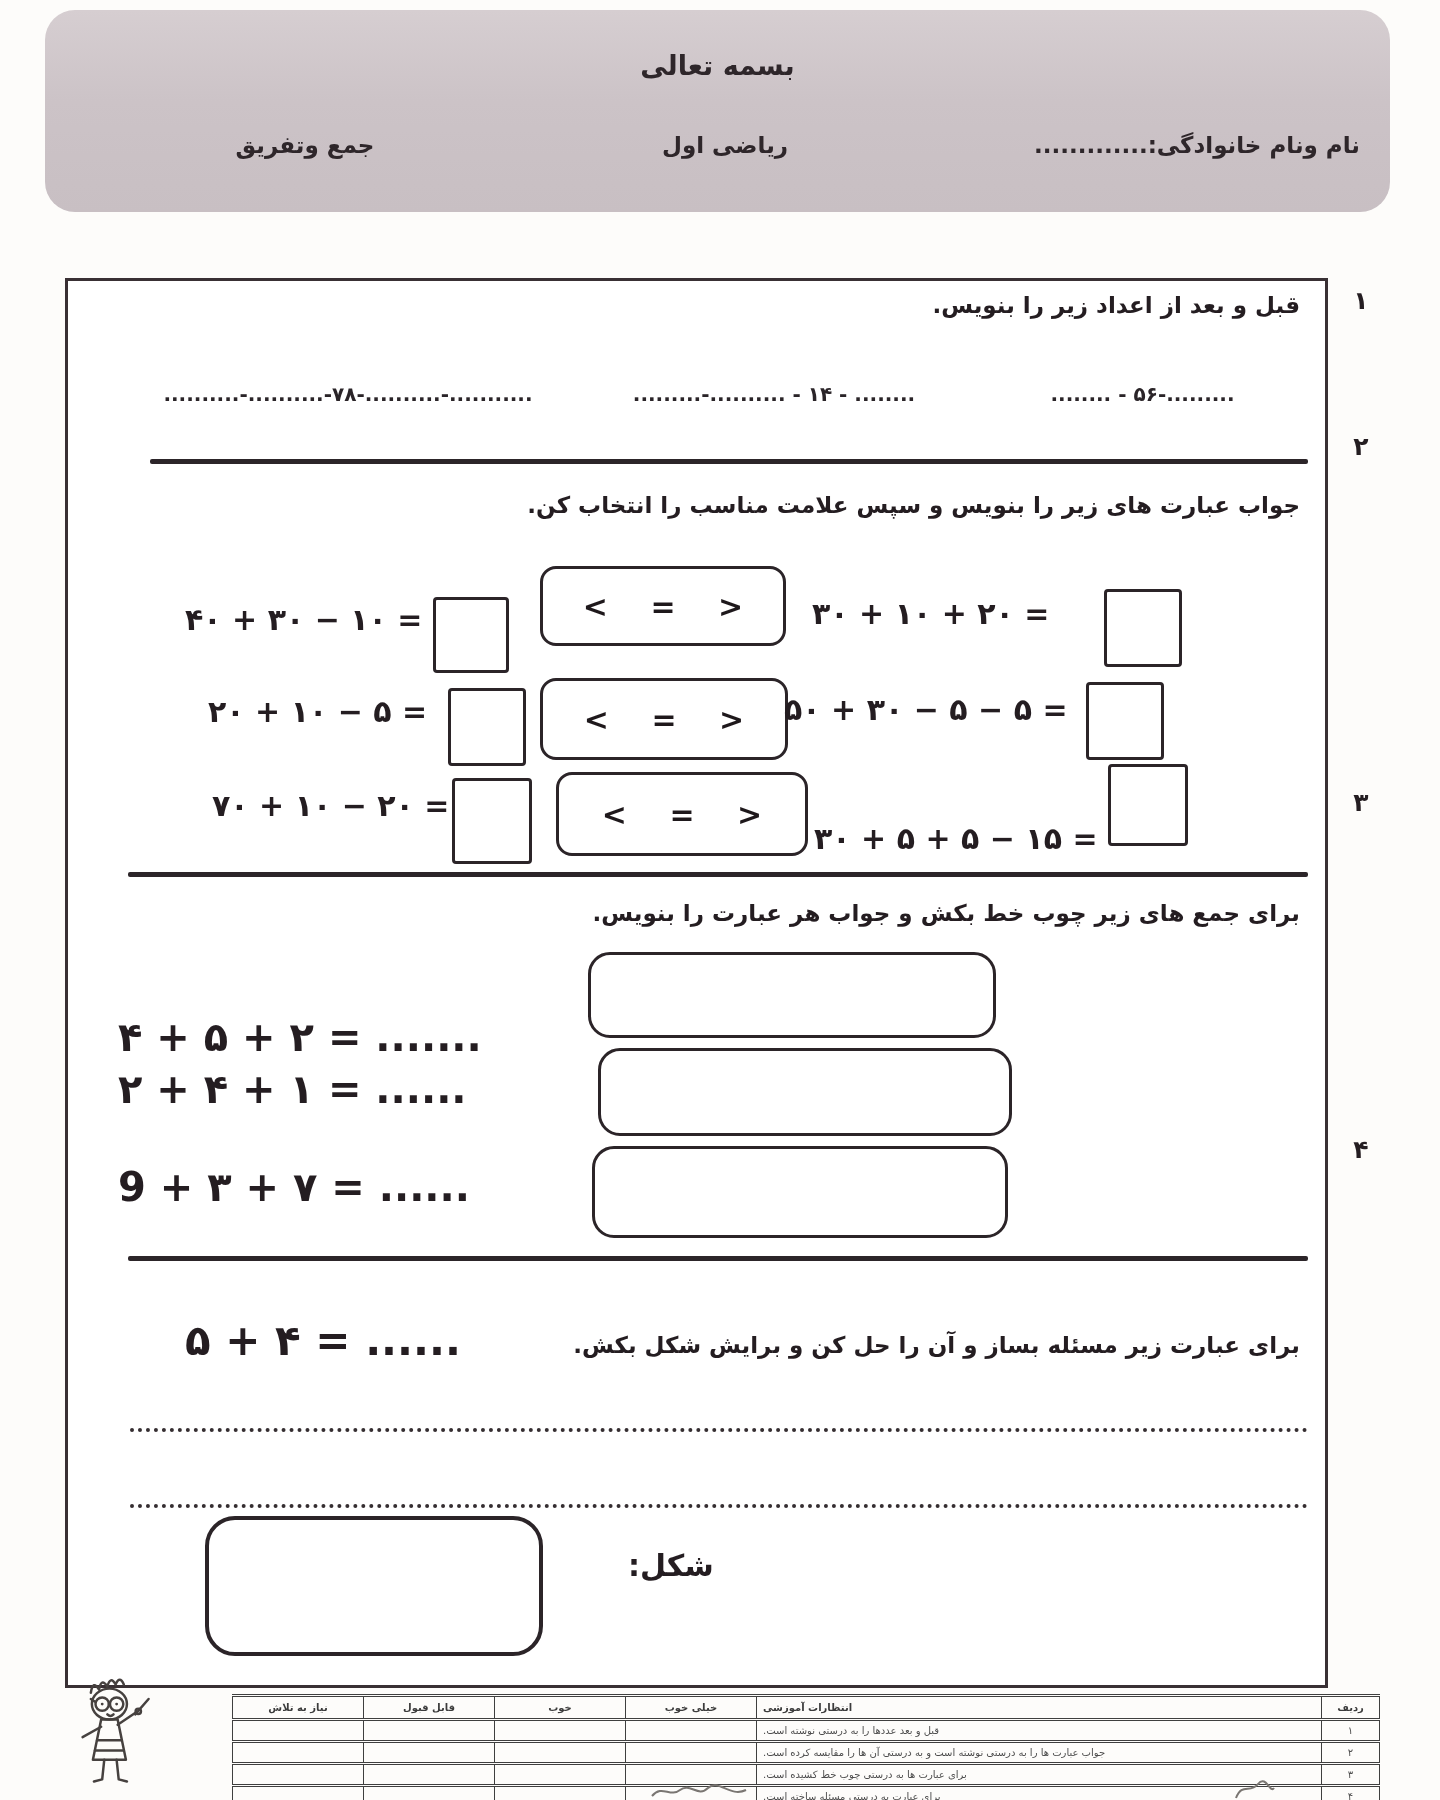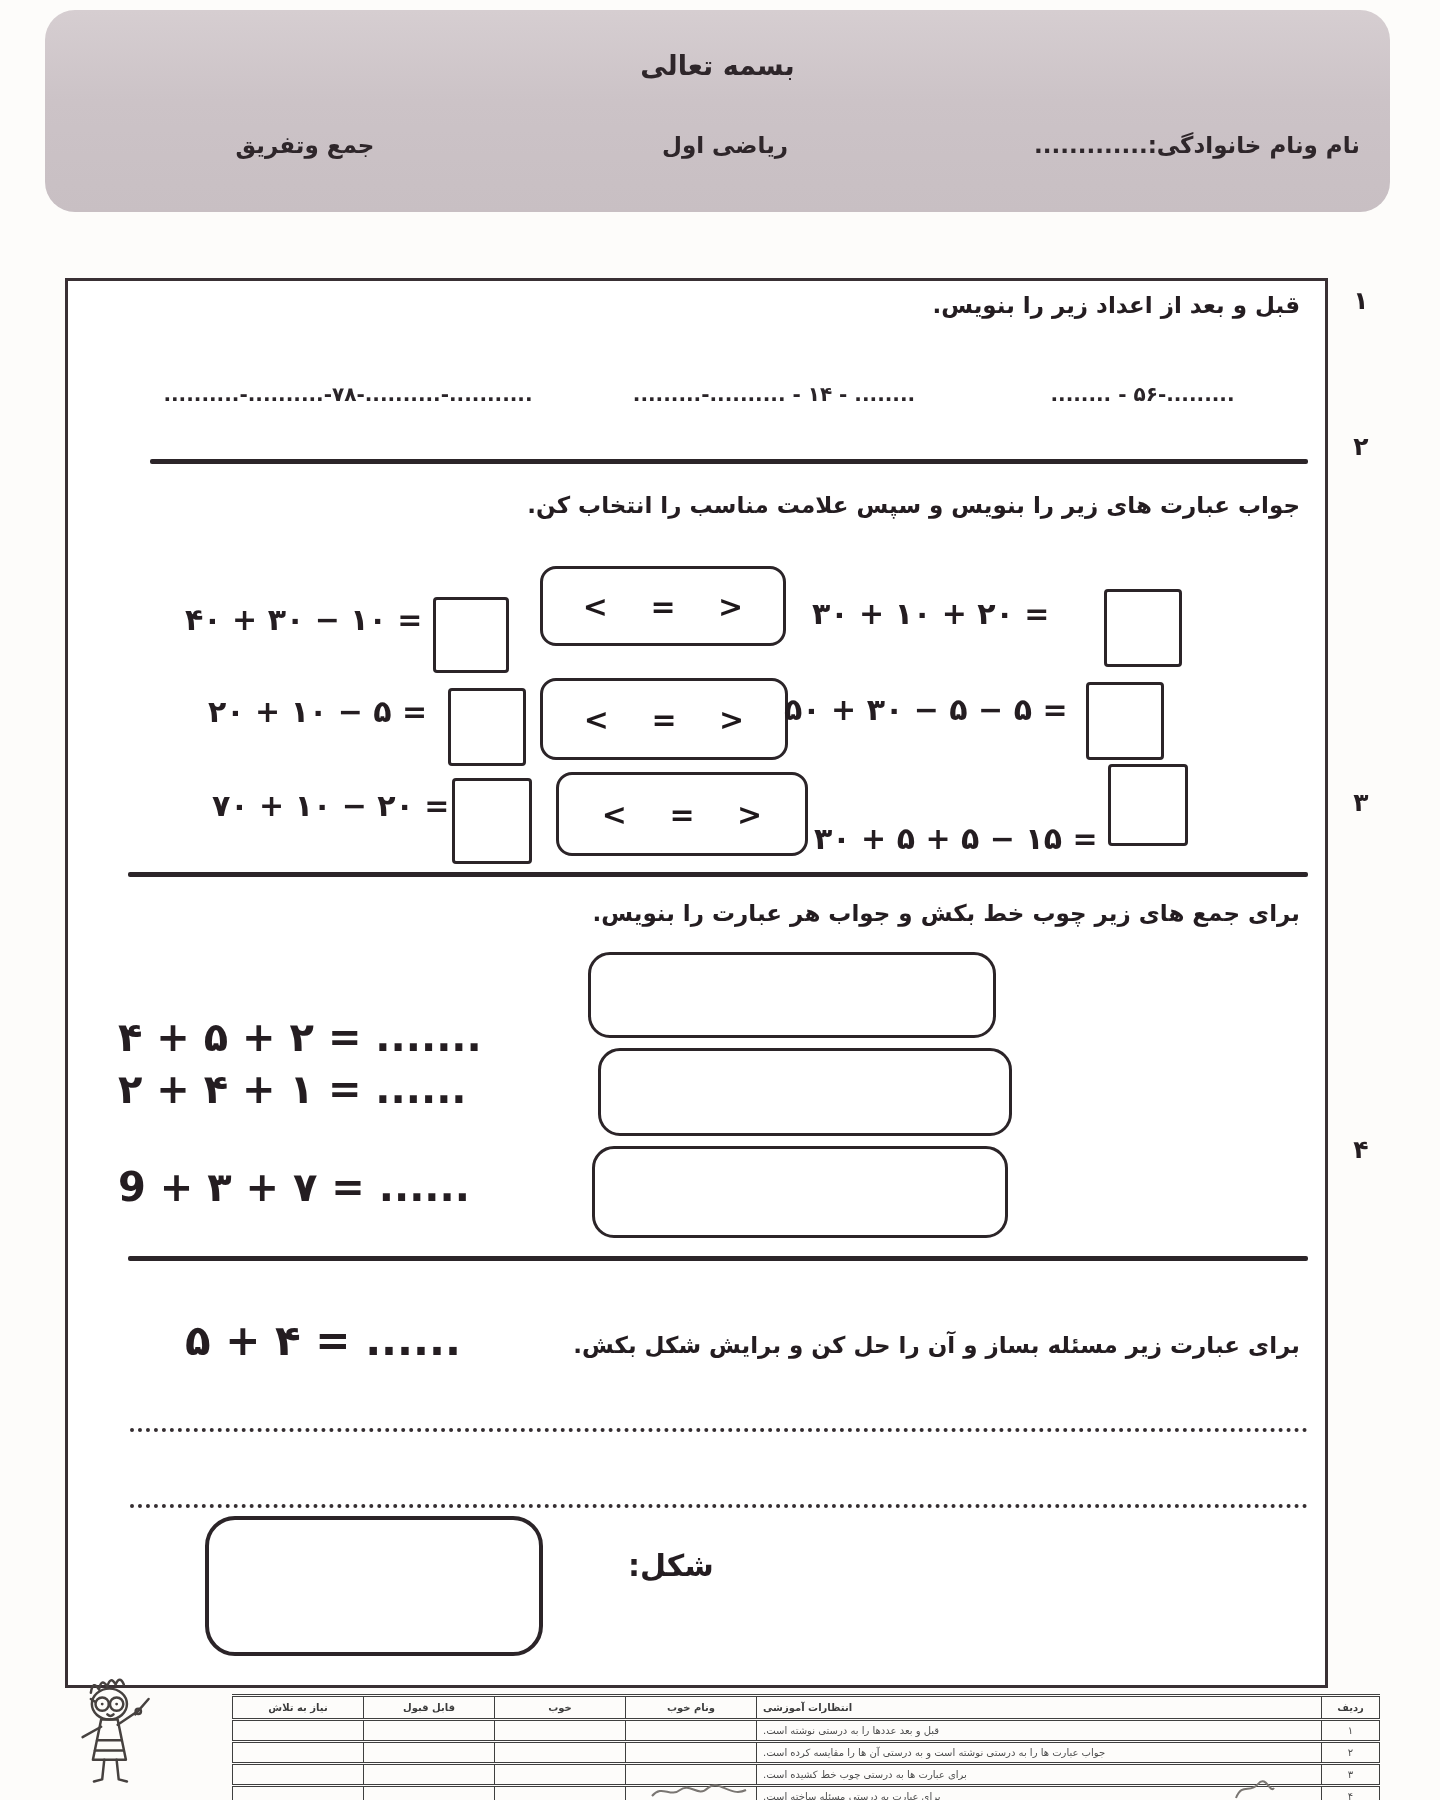--- a/index.html
+++ b/index.html
@@ -144,21 +144,21 @@
   <div class="dotline" style="left:130px; top:1428px; width:1178px;"></div>
   <div class="dotline" style="left:130px; top:1504px; width:1178px;"></div>
   <div class="shape-label" style="left:628px; top:1548px;">شکل:</div>
   <div class="shape-box"></div>
 
   <table class="rubric">
     <tbody>
         <tr>
       <th class="c-num">ردیف</th>
       <th class="c-text">انتظارات آموزشی</th>
-      <th class="c-grade">ونام خوب</th>
+      <th class="c-grade">خیلی خوب</th>
       <th class="c-grade">خوب</th>
       <th class="c-grade">قابل قبول</th>
       <th class="c-grade">نیاز به تلاش</th>
     </tr>
     <tr>
       <td class="c-num">۱</td>
       <td class="c-text">قبل و بعد عددها را به درستی نوشته است.</td>
       <td></td>
           <td></td>
           <td></td>

